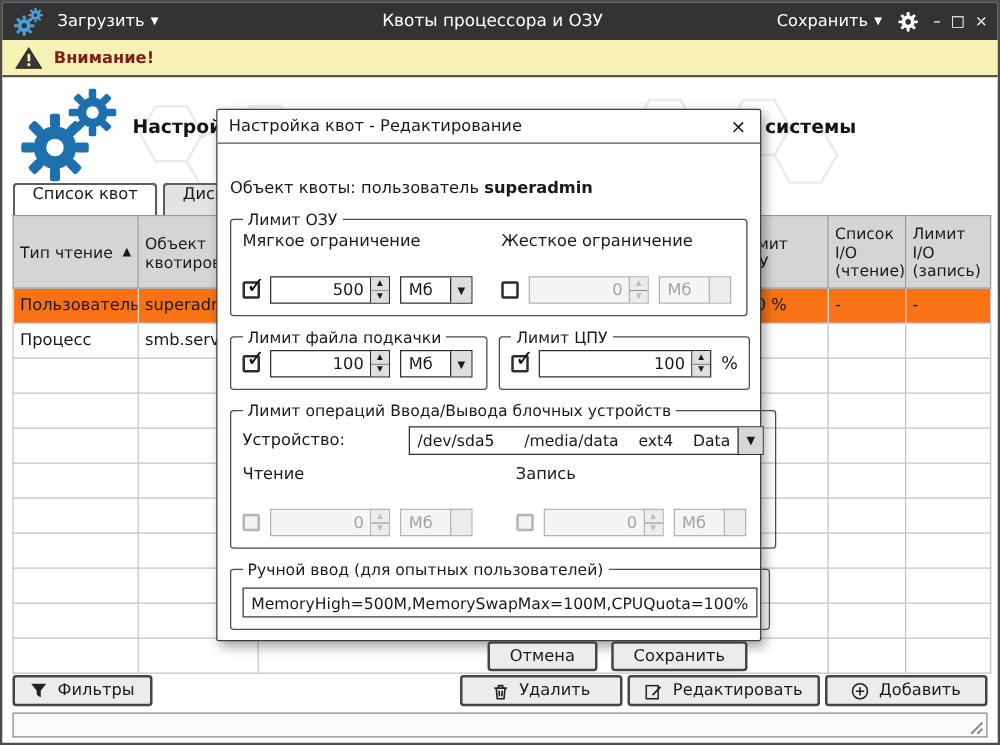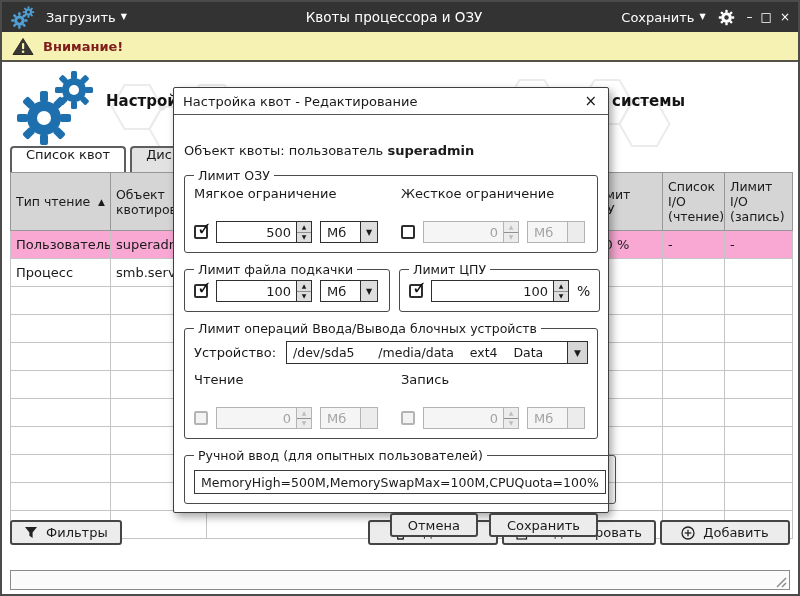--- a/index.html
+++ b/index.html
@@ -24,34 +24,34 @@
   .content{flex:1;position:relative;background:#fff;overflow:hidden;}
   .bg-pattern{position:absolute;left:80px;top:0;z-index:0;}
 
   .logo{position:absolute;left:12px;top:8px;z-index:1;}
   .heading-frag{position:absolute;top:30px;font-size:15px;font-weight:bold;color:#141414;z-index:1;}
   .heading-left{left:104px;}
   .heading-right{left:610px;}
 
   
   .tabs{position:absolute;left:8px;top:84px;display:flex;gap:4px;z-index:1;}
-  .tab{height:26px;display:flex;align-items:flex-end;padding:14px 14px;border:2px solid #5e5e5e;border-bottom:none;border-radius:4px 4px 0 0;background:#e2e2e2;font-size:13px;cursor:default;}
+  .tab{height:26px;display:flex;align-items:flex-start;padding:0 14px;border:2px solid #5e5e5e;border-bottom:none;border-radius:4px 4px 0 0;background:#e2e2e2;font-size:13px;cursor:default;}
   .tab.active{background:#fff;}
   .tab.t2{min-width:150px;justify-content:flex-start;}
 
   
   .quota-table{position:absolute;left:8px;top:110px;width:782px;z-index:1;border-collapse:collapse;table-layout:fixed;background:#fff;border:1px solid #7d7d7d;}
   .quota-table th{background:#d5d5d5;border:1px solid #979797;font-weight:normal;font-size:12.5px;text-align:left;vertical-align:middle;padding:3px 5px;height:58px;overflow:hidden;}
   .quota-table td{border:1px solid #c4c4c4;font-size:13px;padding:2px 5px;white-space:nowrap;overflow:hidden;height:28px;}
-  .quota-table tr.sel td{background:#f9a8d4;}
+  .quota-table tr.sel td{background:#f97316;}
   .th-inner{display:flex;align-items:center;justify-content:space-between;width:100%;}
   .sort{font-size:9px;margin-left:4px;}
 
   
-  .actionbar{position:absolute;left:8px;right:8px;top:458px;display:flex;align-items:center;gap:4px;z-index:2;}
+  .actionbar{position:absolute;left:8px;right:8px;top:478px;display:flex;align-items:center;gap:4px;z-index:2;}
   .abtn{display:inline-flex;align-items:center;justify-content:center;gap:8px;height:25px;border:2px solid #454545;border-radius:3px;background:#ececec;font-size:13px;padding:0 12px;cursor:default;}
   .abtn.wide{min-width:130px;}
   .spacer{flex:1;}
 
   
   .statusbar{position:absolute;left:8px;right:8px;top:508px;height:20px;border:1px solid #8a8a8a;background:#fbfbfb;z-index:1;}
   .grip{position:absolute;right:1px;top:2px;}
 
   
   .dialog{position:absolute;left:171px;top:25px;width:436px;height:426px;background:#fff;border:1px solid #3f3f3f;border-radius:2px;box-shadow:3px 4px 9px rgba(0,0,0,.35);z-index:10;display:flex;flex-direction:column;}
@@ -88,22 +88,22 @@
 
   .unitdd{display:flex;height:22px;border:1.5px solid #2f2f2f;background:#fff;width:58px;}
   .unitdd .ulabel{flex:1;display:flex;align-items:center;padding:0 6px;font-size:13px;}
   .unitdd .dbtn{width:17px;border-left:1.5px solid #2f2f2f;background:#dedede;display:flex;align-items:center;justify-content:center;font-size:8px;cursor:default;}
   .unitdd.dis{border-color:#b4b4b4;background:#f5f5f5;}
   .unitdd.dis .ulabel{color:#a3a3a3;}
   .unitdd.dis .dbtn{border-color:#b4b4b4;background:#ececec;color:#c4c4c4;}
 
   .pct{font-size:14px;}
 
-  .device-row{display:flex;align-items:center;gap:10px;margin:2px 0 8px;}
-  .combo{flex:1;display:flex;height:23px;border:1.5px solid #2f2f2f;background:#fff;}
+  .device-row{display:flex;align-items:center;gap:20px;margin:2px 0 8px;}
+  .combo{flex:1;display:flex;height:23px;border:1.5px solid #2f2f2f;background:#fff;margin-left:31px;}
   .combo .ctext{flex:1;display:flex;align-items:center;padding:0 6px;font-size:12.5px;white-space:pre;overflow:hidden;}
   .combo .dbtn{width:20px;border-left:1.5px solid #2f2f2f;background:#d6d6d6;display:flex;align-items:center;justify-content:center;font-size:9px;cursor:default;}
 
   .text-input{border:1.5px solid #3a3a3a;height:24px;display:flex;align-items:center;padding:0 6px;font-size:12.5px;white-space:nowrap;overflow:hidden;background:#fff;margin-top:4px;cursor:text;}
 
   .dlg-btns{display:flex;justify-content:flex-end;gap:11px;margin-top:3px;}
   .dbtn2{display:inline-flex;align-items:center;justify-content:center;height:24px;border:2px solid #454545;border-radius:3px;background:#ececec;font-size:13px;padding:0 16px;cursor:default;}
 </style>
 </head>
 <body>

